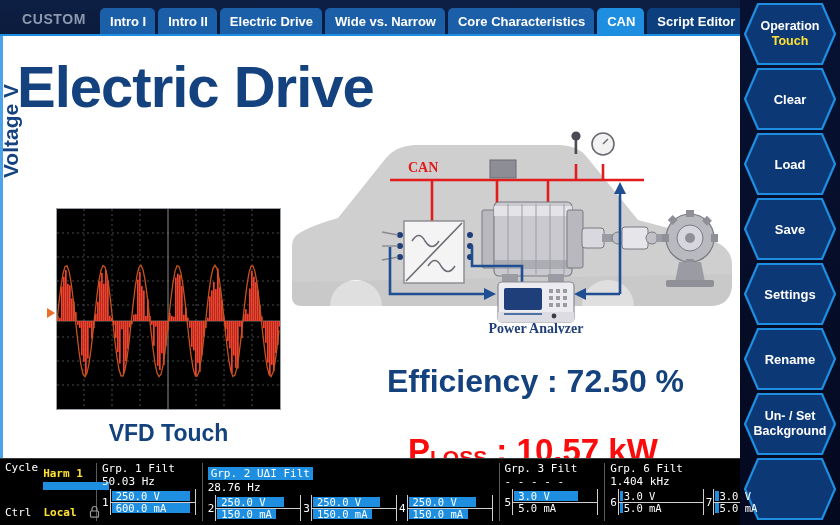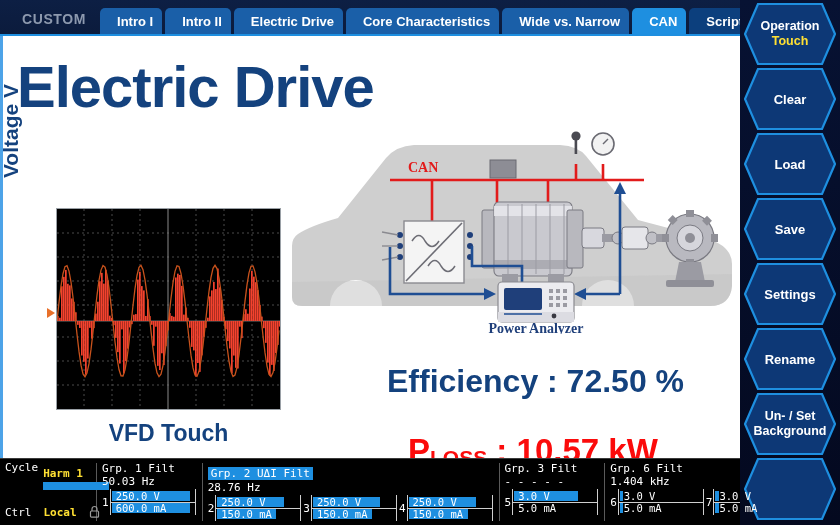--- a/index.html
+++ b/index.html
@@ -6,21 +6,21 @@
   body{width:840px;height:525px;overflow:hidden;font-family:"Liberation Sans",sans-serif;}
   #app{position:relative;width:840px;height:525px;background:#0a1b3d;overflow:hidden;}
 
   
   .tabbar{position:absolute;left:0;top:0;width:740px;height:36px;
           background:linear-gradient(to bottom,#0d1f44 0%,#0b1b3c 100%);
           display:flex;align-items:flex-end;box-sizing:border-box;padding-left:8px;}
   .brand{color:#8d99ae;font-size:14px;font-weight:600;letter-spacing:.6px;
          padding:0 14px 9px 14px;white-space:nowrap;}
   .tab{background:#1a5fa8;color:#ffffff;font-size:13px;font-weight:700;
-       padding:6px 9px 7px 17px;margin-right:3px;border-radius:5px 5px 0 0;
+       padding:6px 9px 7px 10px;margin-right:3px;border-radius:5px 5px 0 0;
        white-space:nowrap;line-height:14px;height:28px;box-sizing:border-box;
        display:flex;align-items:center;}
   .tab.active{background:#1e8fe0;color:#fff;}
   .tab.editor{background:#0c3f7d;}
   .tabbar-underline{position:absolute;left:0;top:34px;width:740px;height:2px;background:#1e8fe0;}
 
   
   .stage{position:absolute;left:0;top:36px;width:740px;height:422px;background:#ffffff;
          border-left:3px solid #4da3e8;box-sizing:border-box;overflow:hidden;}
 
@@ -94,22 +94,22 @@
 <body>
 
 <div id="app">
 
   <div class="tabbar">
     <div class="brand">CUSTOM</div>
     <div id="tabs-host" style="display:flex;align-items:flex-end;">
         <div class="tab">Intro I</div>
         <div class="tab">Intro II</div>
         <div class="tab">Electric Drive</div>
+        <div class="tab">Wide vs. Narrow</div>
         <div class="tab">Core Characteristics</div>
-        <div class="tab">Wide vs. Narrow</div>
         <div class="tab active">CAN</div>
         <div class="tab editor">Script Editor</div>
       </div>
   </div>
   <div class="tabbar-underline"></div>
 
   <div class="stage">
 
     <div class="title">Electric Drive</div>
 

